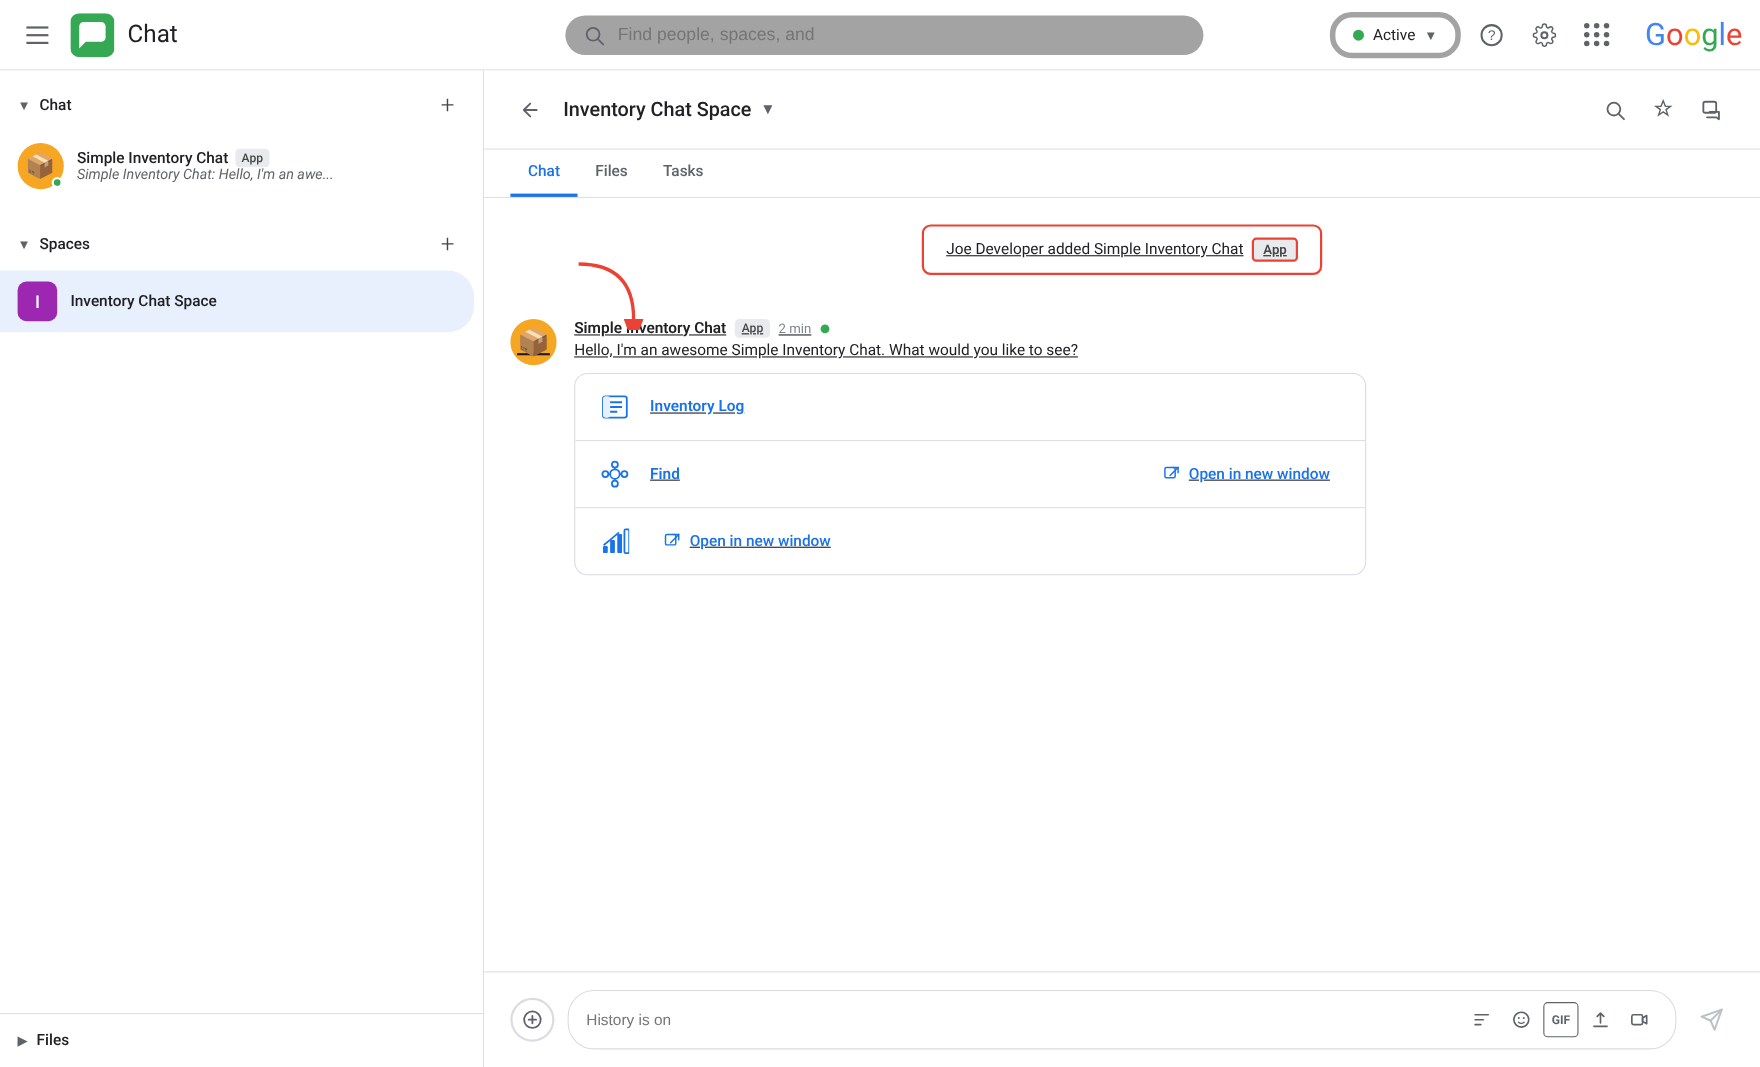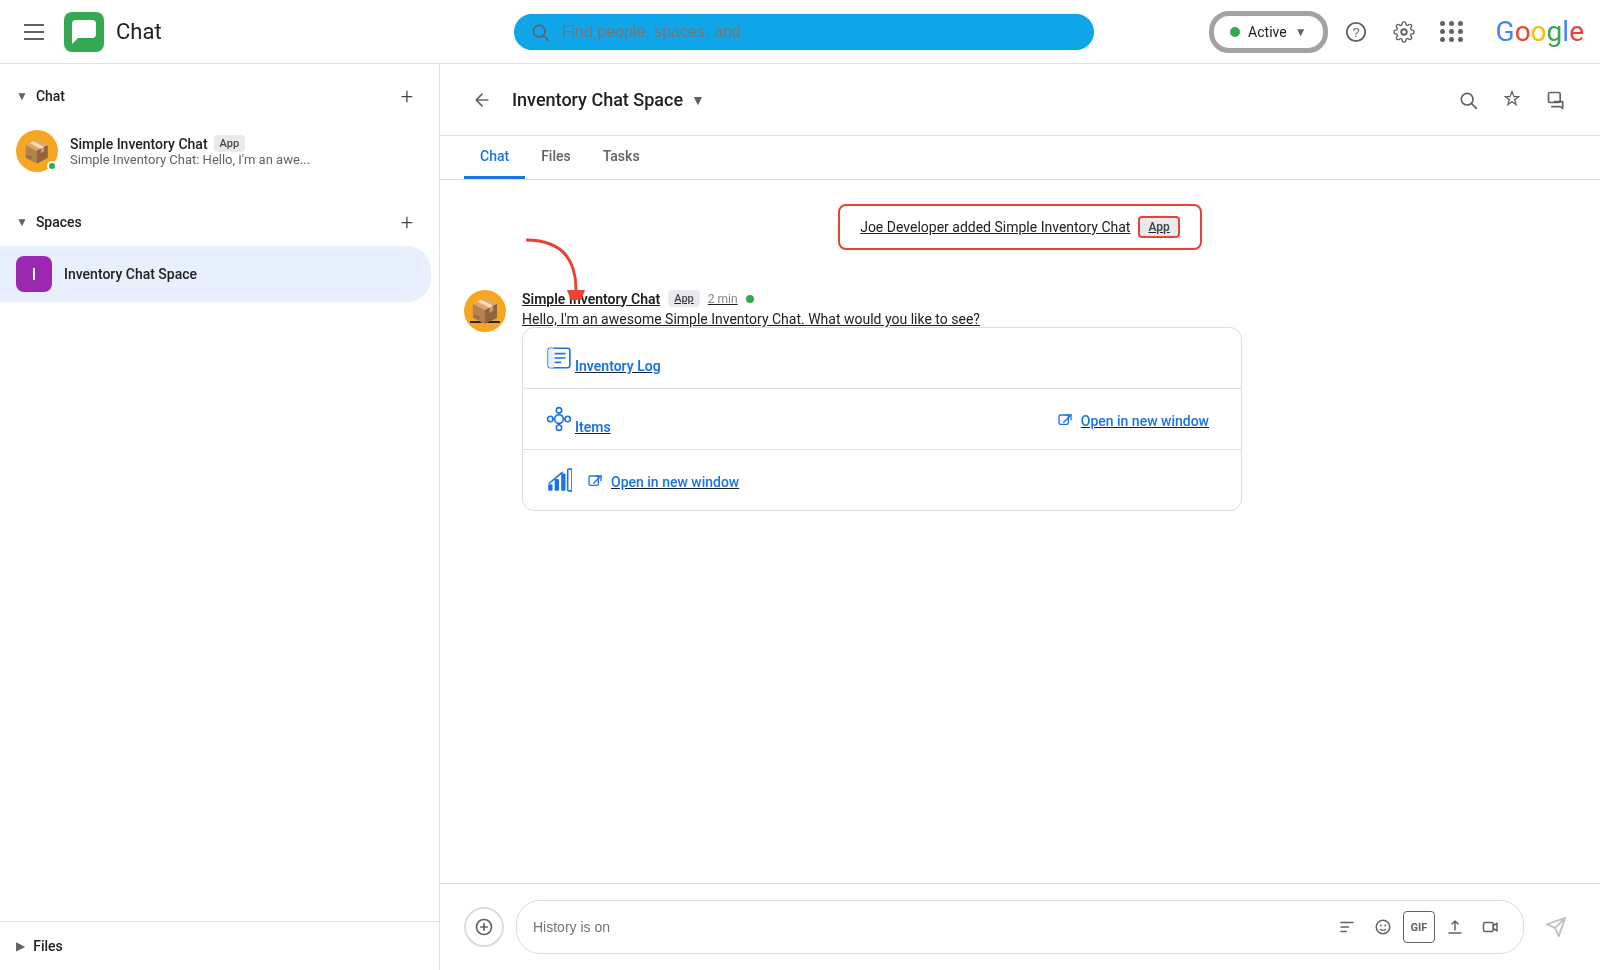--- a/index.html
+++ b/index.html
@@ -17,21 +17,21 @@
     }
     .topbar-left { display: flex; align-items: center; gap: 12px; width: 440px; flex-shrink: 0; }
     .hamburger-icon { cursor: pointer; display: flex; flex-direction: column; gap: 5px; padding: 8px; }
     .hamburger-icon span { width: 20px; height: 2px; background: #5f6368; display: block; }
     .chat-logo { width: 40px; height: 40px; }
     .topbar-title { font-size: 22px; color: #202124; font-weight: 400; }
     .topbar-search {
       flex: 1;
       display: flex;
       align-items: center;
-      background: #0ea5e9;
+      background: #a3a3a3;
       border-radius: 24px;
       padding: 8px 16px;
       gap: 12px;
       max-width: 580px;
       margin: 16px auto;
     }
     .search-input { border: none; background: transparent; font-size: 16px; color: #202124; outline: none; flex: 1; }
     .topbar-right { display: flex; align-items: center; gap: 8px; margin-left: auto; }
     .active-btn {
       display: flex; align-items: center; gap: 8px;
@@ -58,21 +58,21 @@
     .sidebar-header { display: flex; align-items: center; justify-content: space-between; padding: 8px 16px; cursor: pointer; }
     .sidebar-header-left { display: flex; align-items: center; gap: 8px; font-size: 14px; font-weight: 500; color: #202124; }
     .chevron { font-size: 12px; color: #5f6368; }
     .add-btn { width: 32px; height: 32px; display: flex; align-items: center; justify-content: center; border-radius: 50%; cursor: pointer; color: #444746; font-size: 22px; font-weight: 300; }
 
     .chat-item { display: flex; align-items: center; gap: 12px; padding: 10px 16px; cursor: pointer; border-radius: 0 24px 24px 0; margin-right: 8px; }
     .chat-avatar { width: 42px; height: 42px; border-radius: 50%; background: #f5a623; display: flex; align-items: center; justify-content: center; flex-shrink: 0; position: relative; font-size: 22px; }
     .chat-avatar-online { width: 10px; height: 10px; background: #34a853; border-radius: 50%; position: absolute; bottom: 1px; right: 1px; border: 2px solid #fff; }
     .chat-item-text { flex: 1; overflow: hidden; }
     .chat-item-name { font-size: 14px; font-weight: 500; color: #202124; display: flex; align-items: center; gap: 6px; }
-    .chat-item-preview { font-size: 13px; color: #5f6368; white-space: nowrap; overflow: hidden; text-overflow: ellipsis; }
+    .chat-item-preview { font-size: 13px; color: #5f6368; white-space: nowrap; overflow: hidden; text-overflow: ellipsis; font-style: italic; }
     .app-badge { background: #e8eaed; color: #444746; font-size: 11px; padding: 2px 6px; border-radius: 4px; font-weight: 500; }
 
     .spaces-section { padding: 8px 0; }
     .space-item { display: flex; align-items: center; gap: 12px; padding: 10px 16px; cursor: pointer; border-radius: 0 24px 24px 0; margin-right: 8px; background: #e8f0fe; }
     .space-avatar { width: 36px; height: 36px; border-radius: 8px; background: #9c27b0; display: flex; align-items: center; justify-content: center; color: #fff; font-size: 16px; font-weight: 500; flex-shrink: 0; }
     .space-name { font-size: 14px; font-weight: 500; color: #202124; }
 
     .meet-section { padding: 8px 16px; border-top: 1px solid #e0e0e0; margin-top: auto; }
     .meet-header { display: flex; align-items: center; gap: 8px; font-size: 14px; font-weight: 500; color: #202124; cursor: pointer; padding: 8px 0; }
 
@@ -96,24 +96,24 @@
     .system-msg-wrapper { display: flex; justify-content: center; margin-bottom: 24px; }
     .system-msg { display: inline-flex; align-items: center; border: 2px solid #ea4335; border-radius: 8px; padding: 10px 20px; font-size: 14px; color: #202124; gap: 8px; background: #fff; }
 
     .message-row { display: flex; align-items: flex-start; gap: 16px; margin-bottom: 16px; }
     .message-avatar { width: 42px; height: 42px; border-radius: 50%; background: #f5a623; display: flex; align-items: center; justify-content: center; font-size: 24px; flex-shrink: 0; }
     .message-content { flex: 1; }
     .message-header { display: flex; align-items: center; gap: 8px; margin-bottom: 4px; }
     .message-name { font-size: 14px; font-weight: 600; color: #202124; }
     .message-time { font-size: 12px; color: #80868b; }
     .online-dot { width: 8px; height: 8px; background: #34a853; border-radius: 50%; }
-    .message-text { font-size: 14px; color: #202124; }
+    .message-text { font-size: 14px; color: #202124; margin-bottom: 12px; }
 
     .card { border: 1px solid #dadce0; border-radius: 12px; padding: 0; overflow: hidden; max-width: 720px; }
-    .card-row { display: flex; align-items: flex-end; padding: 14px 20px; border-bottom: 1px solid #e0e0e0; }
+    .card-row { display: flex; align-items: center; padding: 14px 20px; border-bottom: 1px solid #e0e0e0; gap: 16px; }
     .card-row:last-child { border-bottom: none; }
     .card-row-icon { width: 32px; height: 32px; display: flex; align-items: center; justify-content: center; color: #1a73e8; font-size: 20px; }
     .card-row-label { font-size: 14px; font-weight: 600; color: #1a73e8; flex: 1; }
     .card-row-action { display: flex; align-items: center; gap: 8px; color: #1a73e8; font-size: 14px; font-weight: 500; cursor: pointer; padding: 6px 12px; border-radius: 6px; }
 
     
     .chat-input-area { padding: 16px 24px; border-top: 1px solid #e0e0e0; display: flex; align-items: center; gap: 12px; flex-shrink: 0; }
     .attach-btn { width: 40px; height: 40px; border-radius: 50%; border: 2px solid #dadce0; display: flex; align-items: center; justify-content: center; cursor: pointer; color: #5f6368; font-size: 20px; }
     .input-box { flex: 1; display: flex; align-items: center; background: #fff; border: 1px solid #dadce0; border-radius: 24px; padding: 10px 16px; gap: 4px; }
     .input-field { flex: 1; border: none; outline: none; font-size: 14px; color: #80868b; background: transparent; }
@@ -335,21 +335,21 @@
                     <circle cx="4" cy="12" r="2.5" stroke="#1a73e8" stroke-width="1.5"></circle>
                     <circle cx="20" cy="12" r="2.5" stroke="#1a73e8" stroke-width="1.5"></circle>
                     <circle cx="12" cy="4" r="2.5" stroke="#1a73e8" stroke-width="1.5"></circle>
                     <circle cx="12" cy="20" r="2.5" stroke="#1a73e8" stroke-width="1.5"></circle>
                     <line x1="6.5" y1="12" x2="8" y2="12" stroke="#1a73e8" stroke-width="1.5"></line>
                     <line x1="16" y1="12" x2="17.5" y2="12" stroke="#1a73e8" stroke-width="1.5"></line>
                     <line x1="12" y1="6.5" x2="12" y2="8" stroke="#1a73e8" stroke-width="1.5"></line>
                     <line x1="12" y1="16" x2="12" y2="17.5" stroke="#1a73e8" stroke-width="1.5"></line>
                   </svg>
                 </div>
-                <span class="card-row-label">Items</span>
+                <span class="card-row-label">Find</span>
                 <div class="card-row-action">
                   <svg width="16" height="16" viewBox="0 0 24 24" fill="none">
                     <rect x="3" y="3" width="14" height="14" rx="2" stroke="#1a73e8" stroke-width="2"></rect>
                     <path d="M14 3h7v7" stroke="#1a73e8" stroke-width="2" stroke-linecap="round"></path>
                     <line x1="10" y1="14" x2="21" y2="3" stroke="#1a73e8" stroke-width="2" stroke-linecap="round"></line>
                   </svg>
                   <span>Open in new window</span>
                 </div>
               </div>
 

